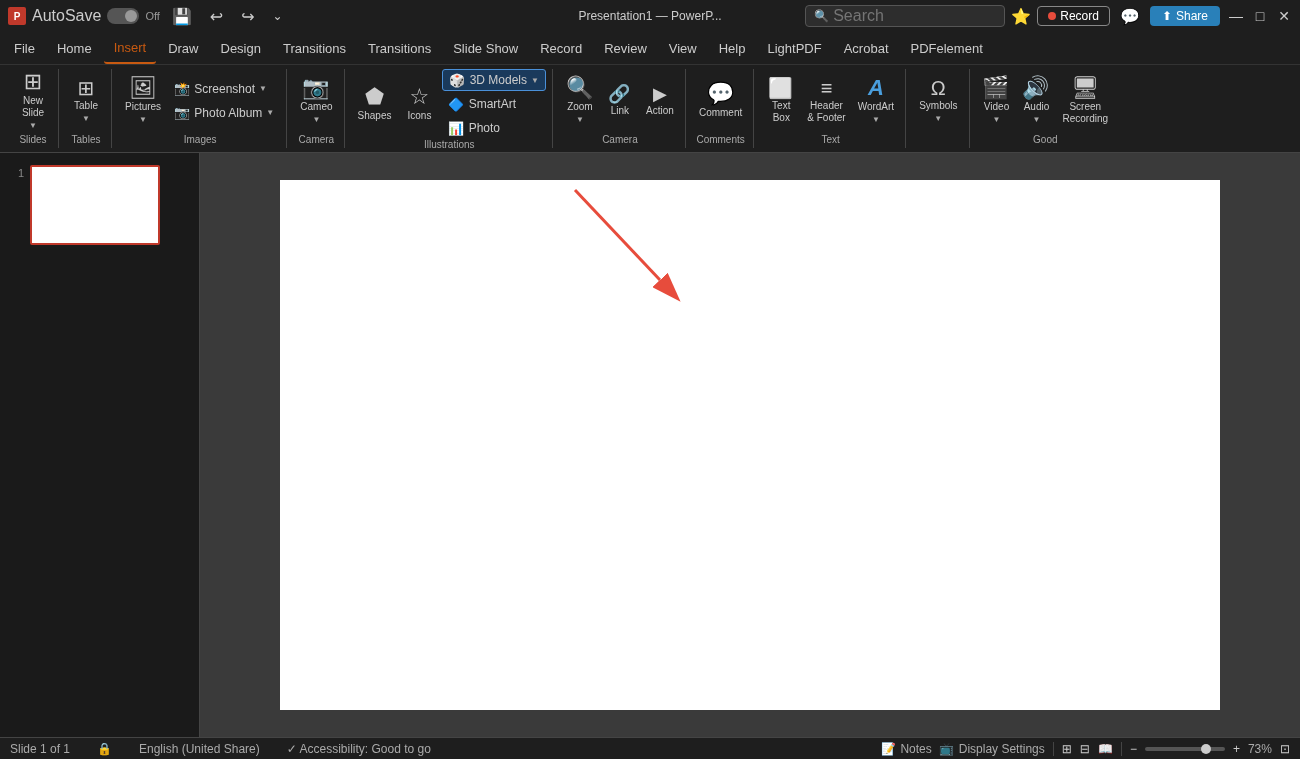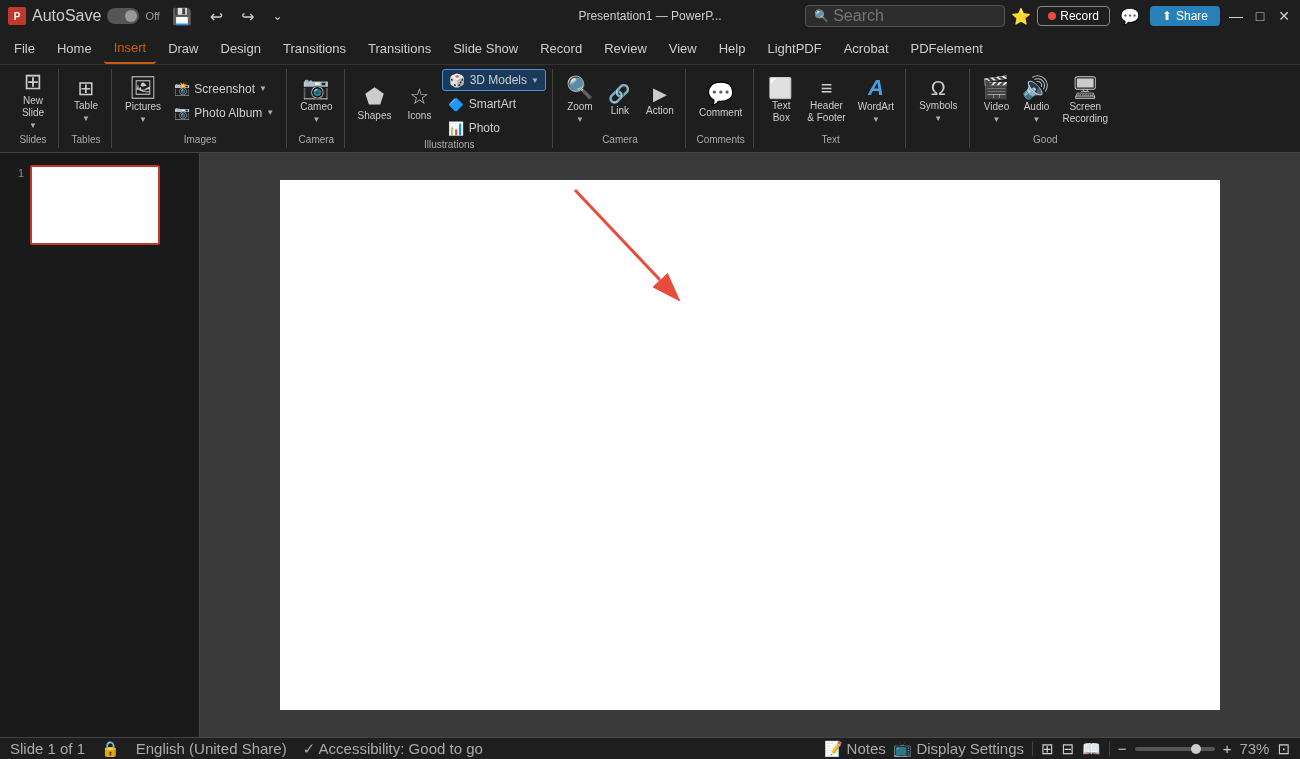--- a/index.html
+++ b/index.html
@@ -54,21 +54,21 @@
     .slide-thumb { display: flex; align-items: flex-start; gap: 6px; padding: 4px; cursor: pointer; border-radius: 3px; }
     .slide-number { font-size: 11px; color: #888; width: 16px; text-align: right; padding-top: 2px; }
     .slide-img { width: 130px; height: 80px; background: #fff; border: 2px solid #c0392b; border-radius: 2px; }
     .canvas-area { flex: 1; display: flex; align-items: center; justify-content: center; background: #3a3a3a; position: relative; overflow: hidden; }
     .slide-canvas { width: 940px; height: 530px; background: #fff; position: relative; }
 
     
     .arrow-overlay { position: absolute; top: 0; left: 0; width: 100%; height: 100%; pointer-events: none; }
 
     
-    .status-bar { height: 22px; background: #1e1e1e; border-top: 1px solid #444; display: flex; align-items: center; padding: 0 10px; gap: 16px; color: #aaa; font-size: 15px; }
+    .status-bar { height: 22px; background: #1e1e1e; border-top: 1px solid #444; display: flex; align-items: center; padding: 0 10px; gap: 27px; color: #aaa; font-size: 12px; }
     .status-bar-right { margin-left: auto; display: flex; align-items: center; gap: 8px; }
     .zoom-slider { width: 80px; height: 4px; background: #555; border-radius: 2px; position: relative; }
     .zoom-slider-thumb { width: 10px; height: 10px; background: #ccc; border-radius: 50%; position: absolute; top: -3px; left: 70%; }
     
     
     .active-item { background: #2a3a4a; }
   </style>
 </head>
 <body>
 

